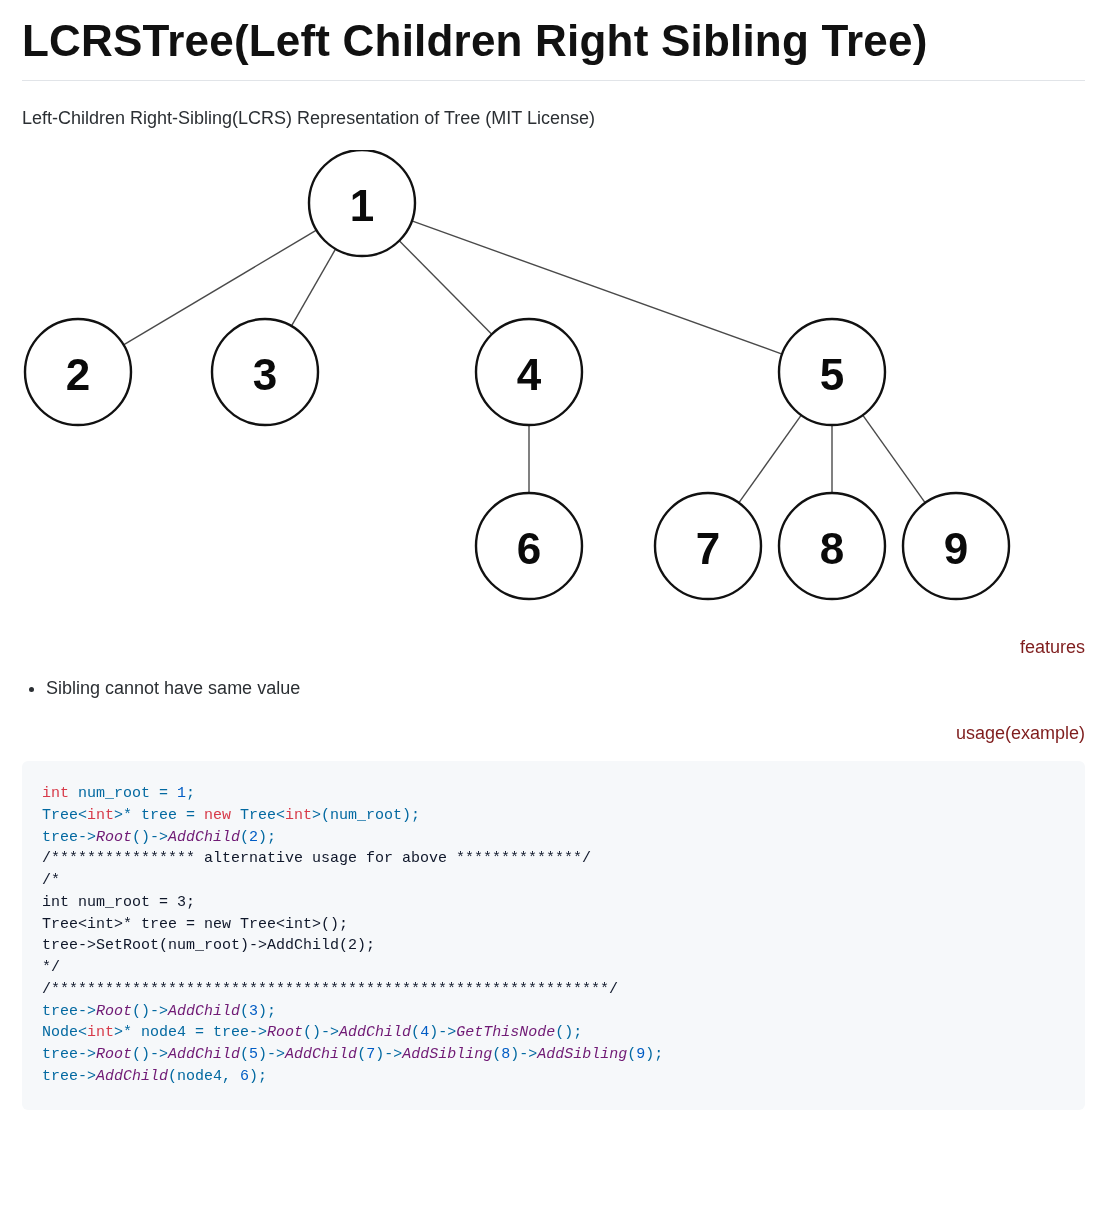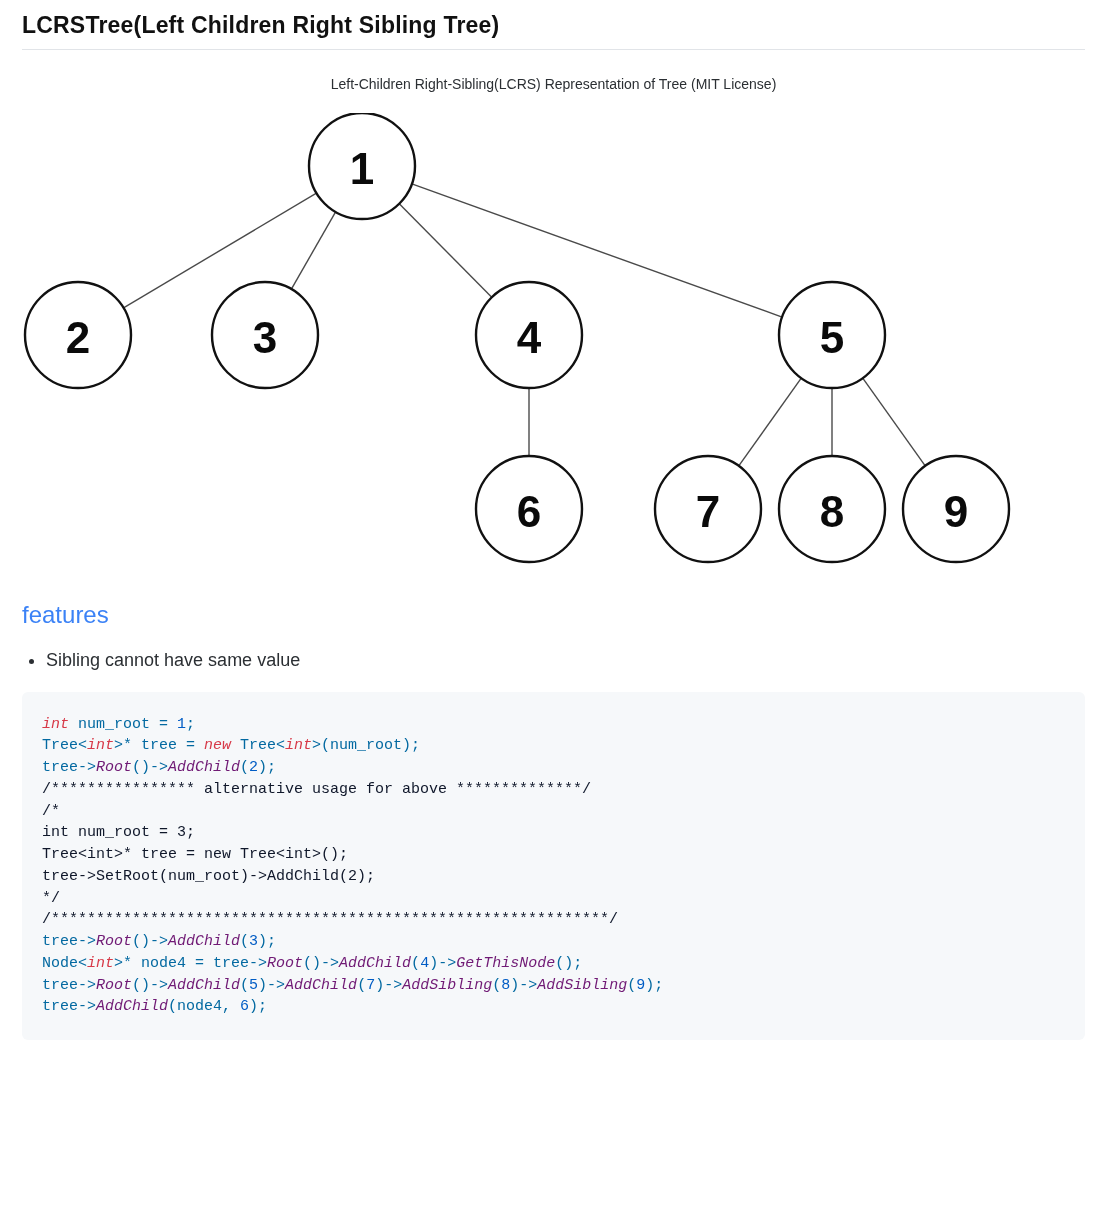--- a/index.html
+++ b/index.html
@@ -10,39 +10,38 @@
     color: #24292e;
     font-size: 16px;
     line-height: 1.5;
   }
   .page {
     width: 1107px;
     box-sizing: border-box;
     padding: 8px 22px 60px 22px;
   }
   h1.title {
-    font-size: 23px;
+    font-size: 44px;
     font-weight: 700;
     margin: 0 0 6px 0;
     letter-spacing: 0.2px;
     color: #111;
   }
   .hr {
     height: 0;
     border: 0;
     border-bottom: 1px solid #e1e4e8;
     margin: 4px 0 24px 0;
   }
   .lead, .subhead, .li-text {
     color: #2b2f33;
   }
   .lead {
-    font-size: 14px;
+    font-size: 18px;
     margin: 10px 0 18px 0;
-    text-align: center;
   }
   .subhead {
     font-size: 18px;
     margin: 10px 0 18px 0;
   }
   .diagram-wrap {
     margin: 4px 0 30px 0;
   }
   svg.tree-svg {
     display: block;
@@ -61,23 +60,24 @@
     fill: #0a0a0a;
     text-anchor: middle;
     dominant-baseline: central;
   }
   .edge {
     stroke: #4a4a4a;
     stroke-width: 1.4;
     fill: none;
   }
   .section-label {
-    font-size: 24px;
-    color: #3b82f6;
+    font-size: 18px;
+    color: #7f1d1d;
     margin: 14px 0 14px 0;
+    text-align: right;
   }
   ul.features {
     margin: 0 0 18px 24px;
     padding: 0;
   }
   ul.features li {
     font-size: 18px;
     color: #2b2f33;
     margin: 4px 0;
   }
@@ -86,21 +86,21 @@
     border-radius: 6px;
     padding: 22px 20px 22px 20px;
     margin: 8px 0 0 0;
     font-family: "SFMono-Regular", Consolas, "Liberation Mono", Menlo, monospace;
     font-size: 15px;
     line-height: 1.45;
     color: #24292e;
     white-space: pre;
     overflow: hidden;
   }
-  .tok-kw   { color: #d73a49; font-style: italic; }
+  .tok-kw   { color: #d73a49; }
   .tok-call { color: #701a75; font-style: italic; }
   .tok-num  { color: #005cc5; }
   .tok-cmt  { color: #0f172a; }
   .tok-plain{ color: #0369a1; }
 </style>
 </head>
 <body>
 
 <div class="page">
 
@@ -158,20 +158,21 @@
         </g>
       </svg>
   </div>
 
   <p class="section-label">features</p>
 
   <ul class="features" id="features-list">
       <li><span class="li-text">Sibling cannot have same value</span></li>
     </ul>
 
+  <p class="section-label">usage(example)</p>
 
   <pre class="code" id="code-block"><span class="tok-kw">int</span><span class="tok-plain"> num_root = </span><span class="tok-num">1</span><span class="tok-plain">;</span>
 <span class="tok-plain">Tree&lt;</span><span class="tok-kw">int</span><span class="tok-plain">&gt;* tree = </span><span class="tok-kw">new</span><span class="tok-plain"> Tree&lt;</span><span class="tok-kw">int</span><span class="tok-plain">&gt;(num_root);</span>
 <span class="tok-plain">tree-&gt;</span><span class="tok-call">Root</span><span class="tok-plain">()-&gt;</span><span class="tok-call">AddChild</span><span class="tok-plain">(</span><span class="tok-num">2</span><span class="tok-plain">);</span>
 <span class="tok-cmt">/**************** alternative usage for above **************/</span>
 <span class="tok-cmt">/*</span>
 <span class="tok-cmt">int num_root = 3;</span>
 <span class="tok-cmt">Tree&lt;int&gt;* tree = new Tree&lt;int&gt;();</span>
 <span class="tok-cmt">tree-&gt;SetRoot(num_root)-&gt;AddChild(2);</span>
 <span class="tok-cmt">*/</span>

